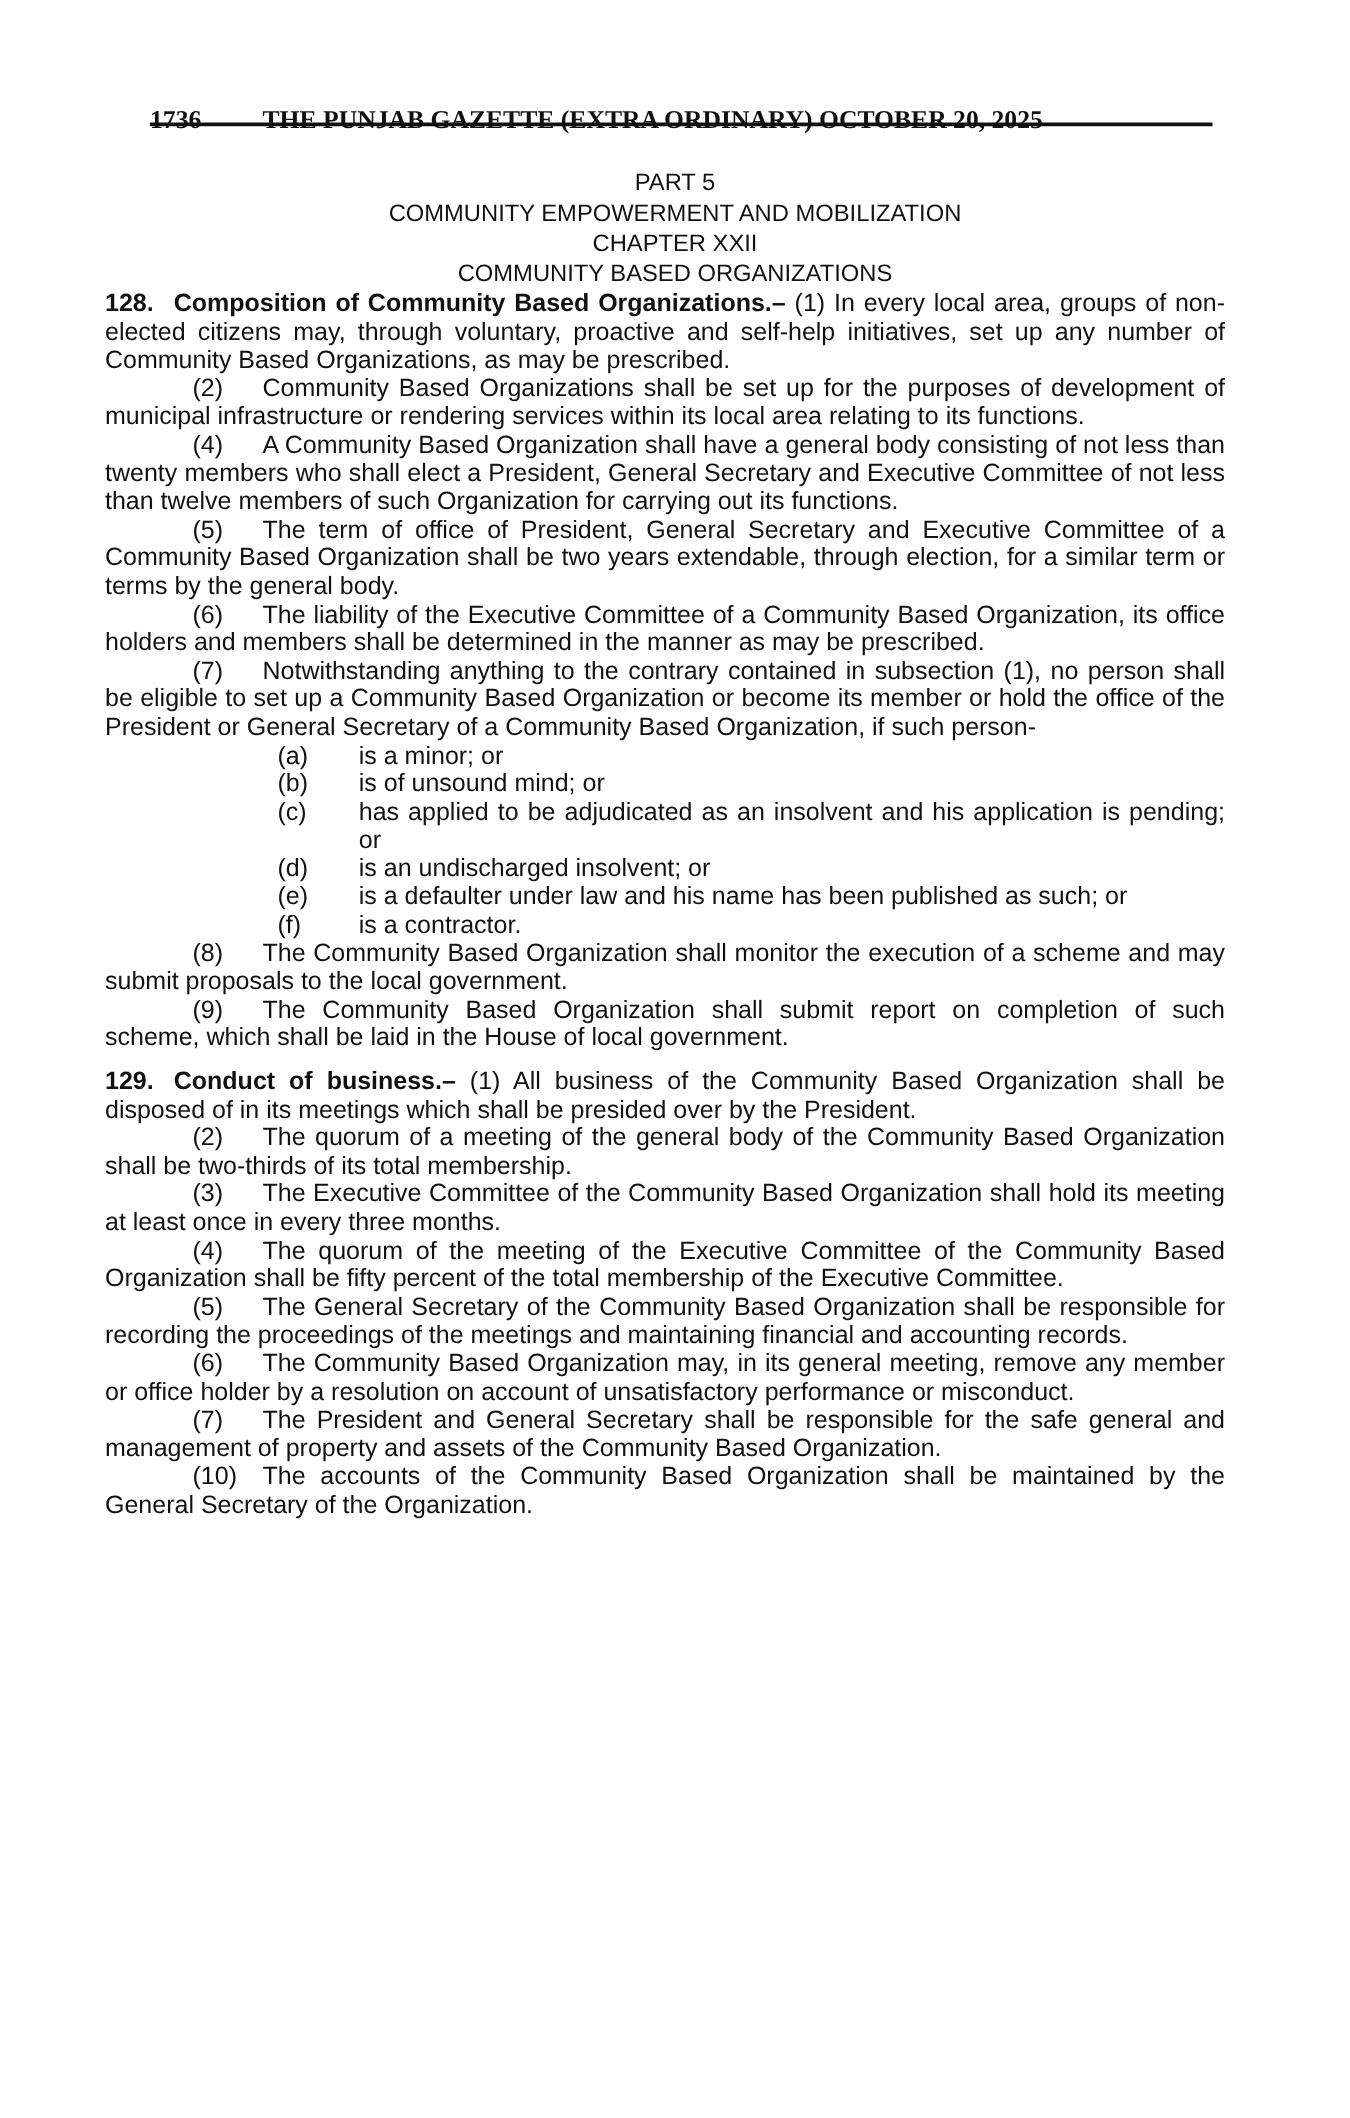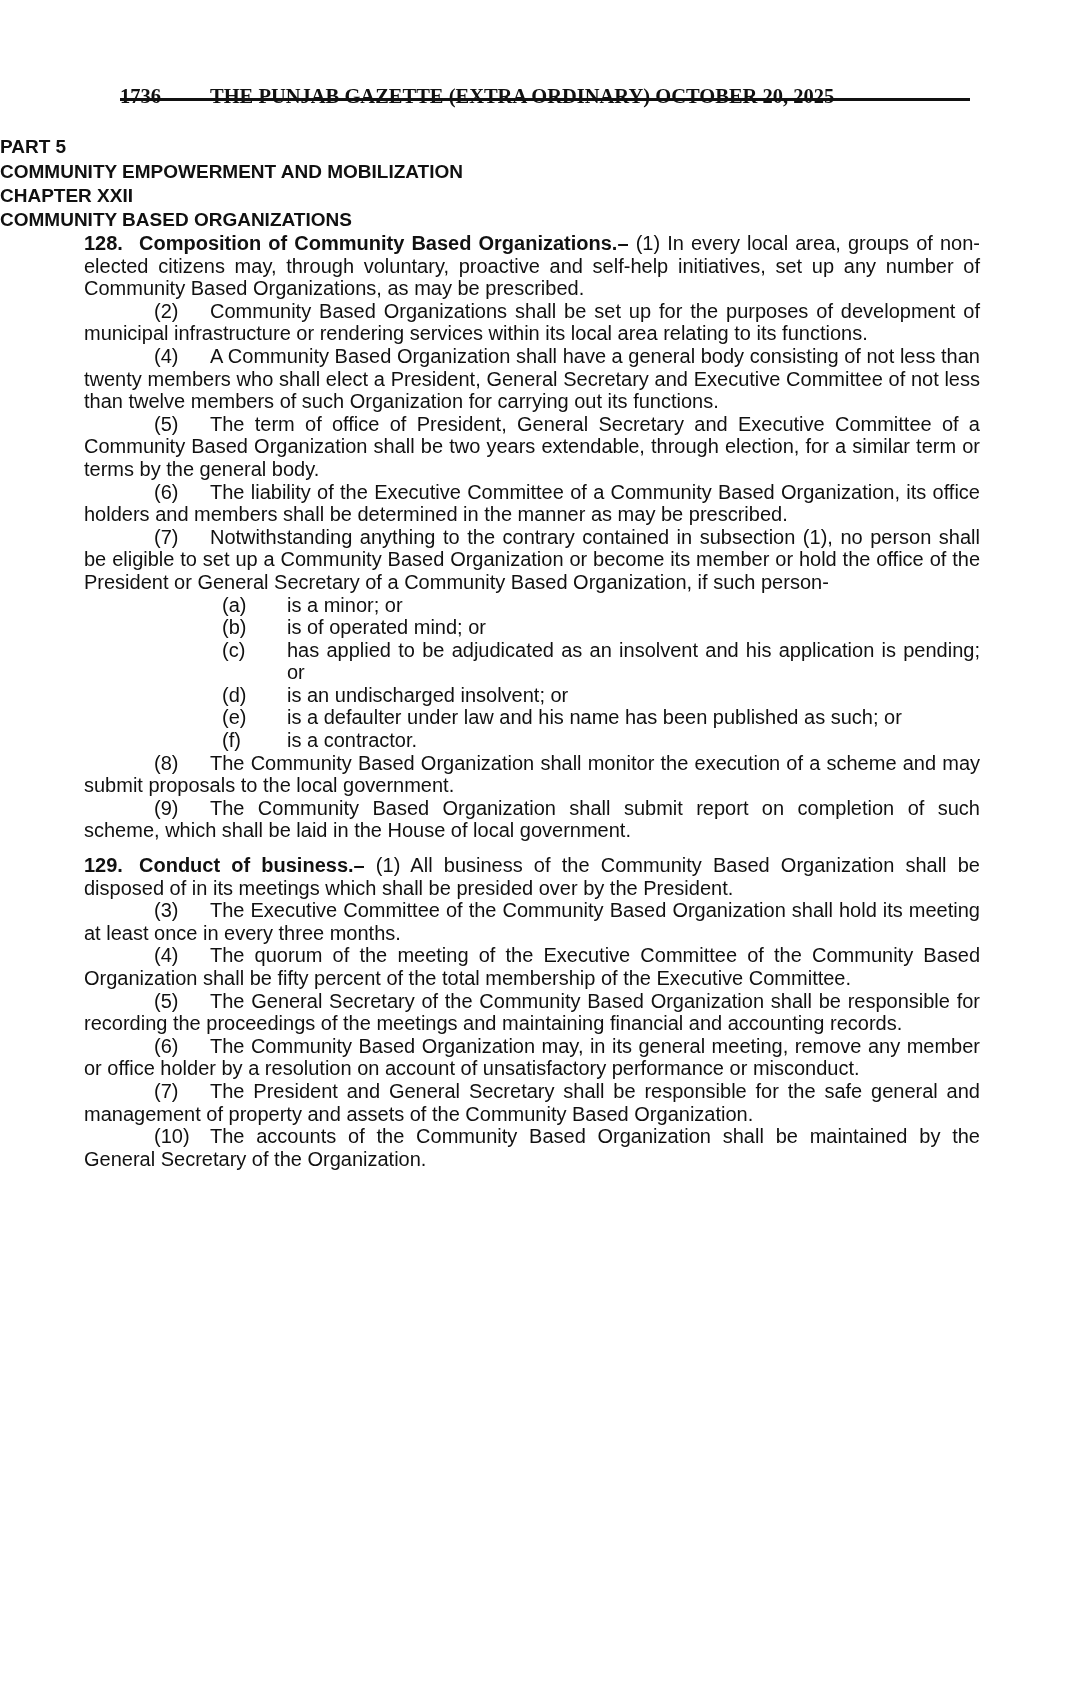--- a/index.html
+++ b/index.html
@@ -8,21 +8,21 @@
       color: #111; font-family: "Liberation Sans", sans-serif;
     }
     .header {
       position: absolute; left: 120px; top: 62px; width: 848px;
       font-family: "Liberation Serif", serif; font-weight: bold; font-size: 20.5px;
       white-space: nowrap;
       margin-top: 23px;
     }
     .header .pg { display: inline-block; width: 90px; }
     .rule { position: absolute; left: 120px; top: 98px; width: 850px; height: 3px; background: #111; }
-    .titles { position: absolute; left: 0; width: 1080px; font-weight: bold; font-size: 19px; line-height: 23px; }
+    .titles { position: absolute; left: 0; width: 1080px; text-align: center; font-weight: normal; font-size: 19px; line-height: 23px; }
     .content {
       position: absolute; left: 84px; top: 232px; width: 896px;
       font-size: 20px; line-height: 22.6px;
     }
     p { margin: 0; text-align: justify; }
     .first { text-indent: 0; }
     .sub { text-indent: 70px; }
     .sub .num { display: inline-block; text-indent: 0; min-width: 56px; }
     .heading-num { font-weight: bold; display: inline-block; width: 55px; }
     .heading-title { font-weight: bold; }
@@ -56,21 +56,21 @@
     <p class="sub"><span class="num">(5)</span><span>The term of office of President, General Secretary and Executive Committee of a Community Based Organization shall be two years extendable, through election, for a similar term or terms by the general body.</span></p>
     <p class="sub"><span class="num">(6)</span><span>The liability of the Executive Committee of a Community Based Organization, its office holders and members shall be determined in the manner as may be prescribed.</span></p>
     <p class="sub"><span class="num">(7)</span><span>Notwithstanding anything to the contrary contained in subsection (1), no person shall be eligible to set up a Community Based Organization or become its member or hold the office of the President or General Secretary of a Community Based Organization, if such person-</span></p>
     <ul class="clauses">
       <li>
           <span class="cl">(a)</span>
           <span class="ct">is a minor; or</span>
         </li>
       <li>
           <span class="cl">(b)</span>
-          <span class="ct">is of operated mind; or</span>
+          <span class="ct">is of unsound mind; or</span>
         </li>
       <li>
           <span class="cl">(c)</span>
           <span class="ct">has applied to be adjudicated as an insolvent and his application is pending; or</span>
         </li>
       <li>
           <span class="cl">(d)</span>
           <span class="ct">is an undischarged insolvent; or</span>
         </li>
       <li>
@@ -85,20 +85,21 @@
     <p class="sub"><span class="num">(8)</span><span>The Community Based Organization shall monitor the execution of a scheme and may submit proposals to the local government.</span></p>
     <p class="sub"><span class="num">(9)</span><span>The Community Based Organization shall submit report on completion of such scheme, which shall be laid in the House of local government.</span></p>
   </section>
 
   <div class="gap"></div>
 
   <section>
     <p class="first">
       <span class="heading-num">129.</span><span class="heading-title">Conduct of business.–</span> <span>(1) All business of the Community Based Organization shall be disposed of in its meetings which shall be presided over by the President.</span>
     </p>
+    <p class="sub"><span class="num">(2)</span><span>The quorum of a meeting of the general body of the Community Based Organization shall be two-thirds of its total membership.</span></p>
     <p class="sub"><span class="num">(3)</span><span>The Executive Committee of the Community Based Organization shall hold its meeting at least once in every three months.</span></p>
     <p class="sub"><span class="num">(4)</span><span>The quorum of the meeting of the Executive Committee of the Community Based Organization shall be fifty percent of the total membership of the Executive Committee.</span></p>
     <p class="sub"><span class="num">(5)</span><span>The General Secretary of the Community Based Organization shall be responsible for recording the proceedings of the meetings and maintaining financial and accounting records.</span></p>
     <p class="sub"><span class="num">(6)</span><span>The Community Based Organization may, in its general meeting, remove any member or office holder by a resolution on account of unsatisfactory performance or misconduct.</span></p>
     <p class="sub"><span class="num">(7)</span><span>The President and General Secretary shall be responsible for the safe general and management of property and assets of the Community Based Organization.</span></p>
     <p class="sub"><span class="num">(10)</span><span>The accounts of the Community Based Organization shall be maintained by the General Secretary of the Organization.</span></p>
   </section>
 </div>
 
 </body></html>

